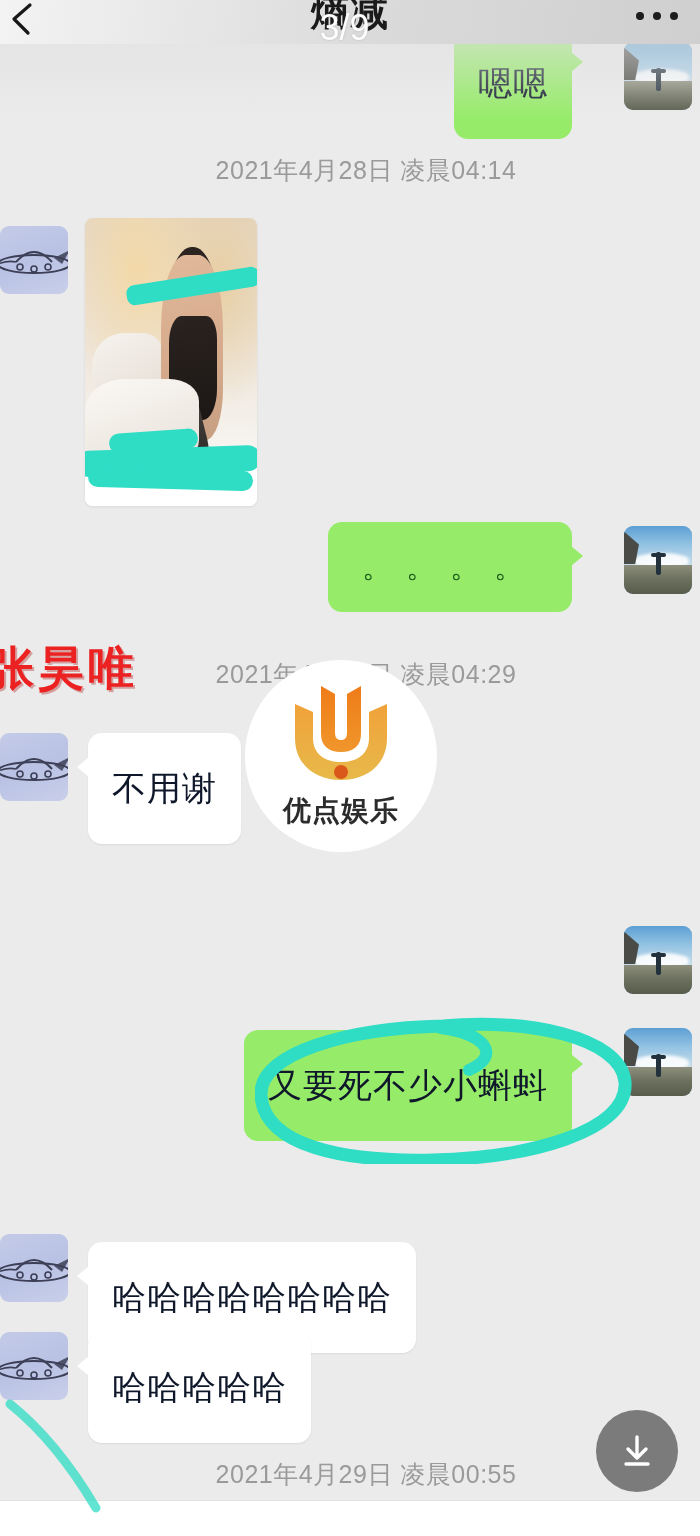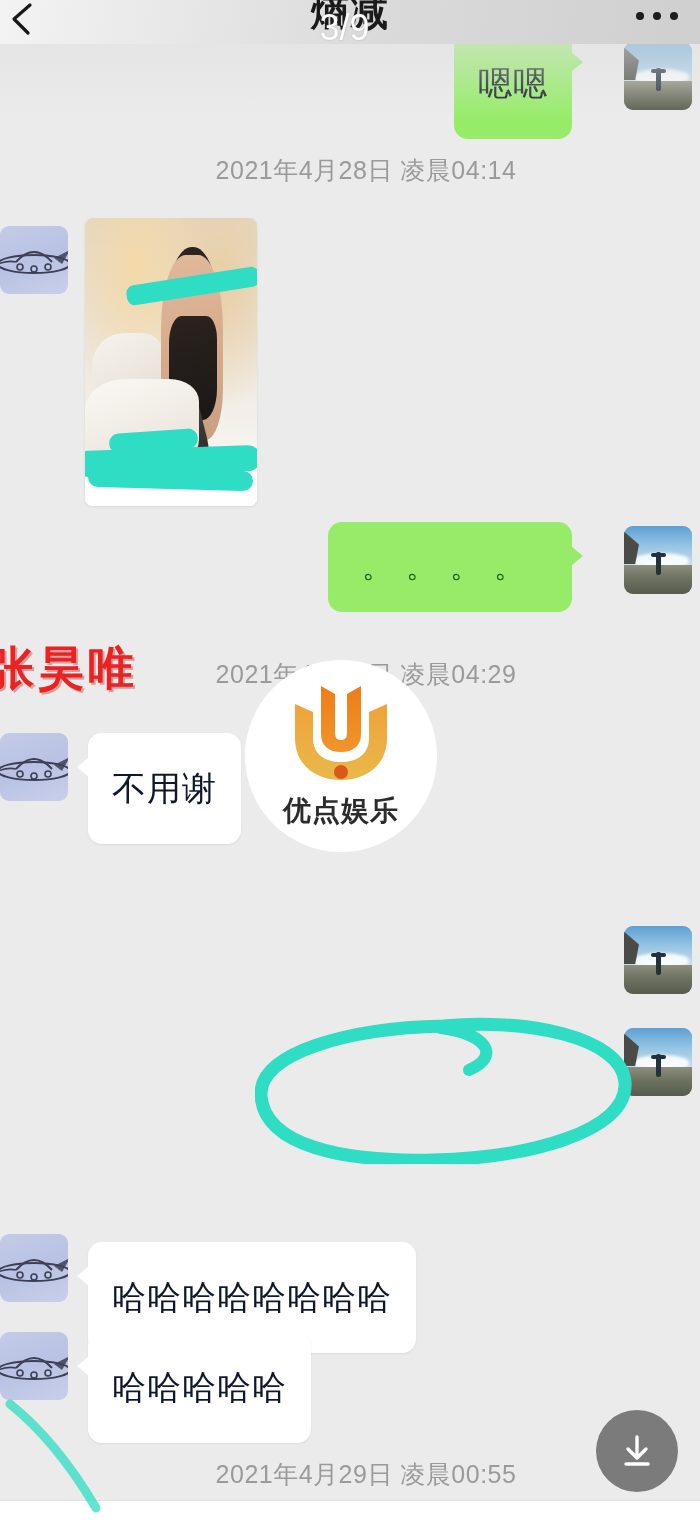--- a/index.html
+++ b/index.html
@@ -400,20 +400,21 @@
 
     <div class="avatar avatar-right" style="top:926px;">
       <div class="sky"></div>
       <div class="cloud"></div>
       <div class="ground"></div>
       <div class="rock-l"></div>
       <div class="arms"></div>
       <div class="person"></div>
     </div>
 
+    <div class="bubble outgoing" style="right:128px; top:1030px;">又要死不少小蝌蚪</div>
     <div class="avatar avatar-right" style="top:1028px;">
       <div class="sky"></div>
       <div class="cloud"></div>
       <div class="ground"></div>
       <div class="rock-l"></div>
       <div class="arms"></div>
       <div class="person"></div>
     </div>
 
 

